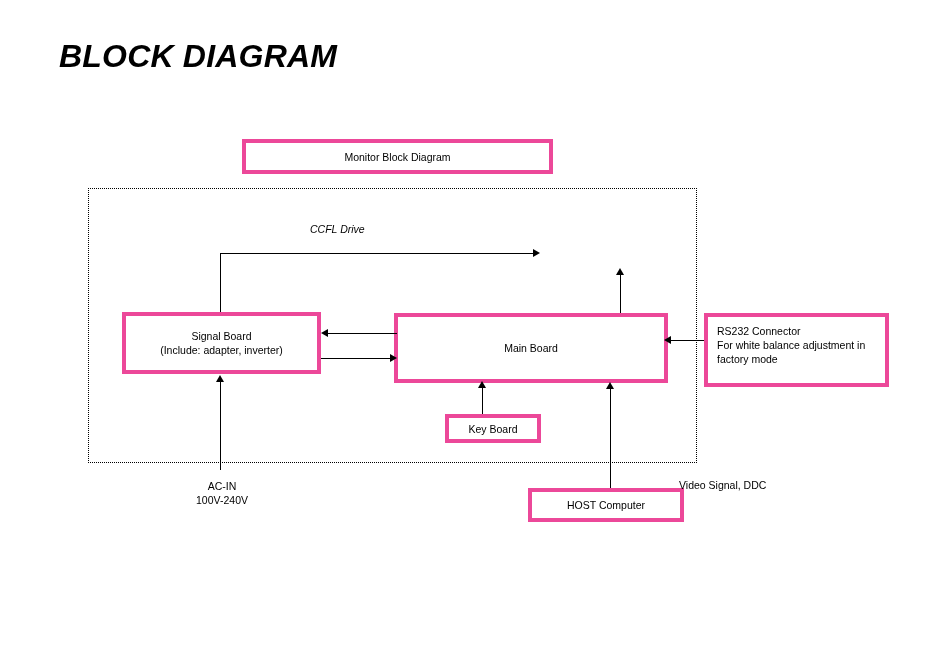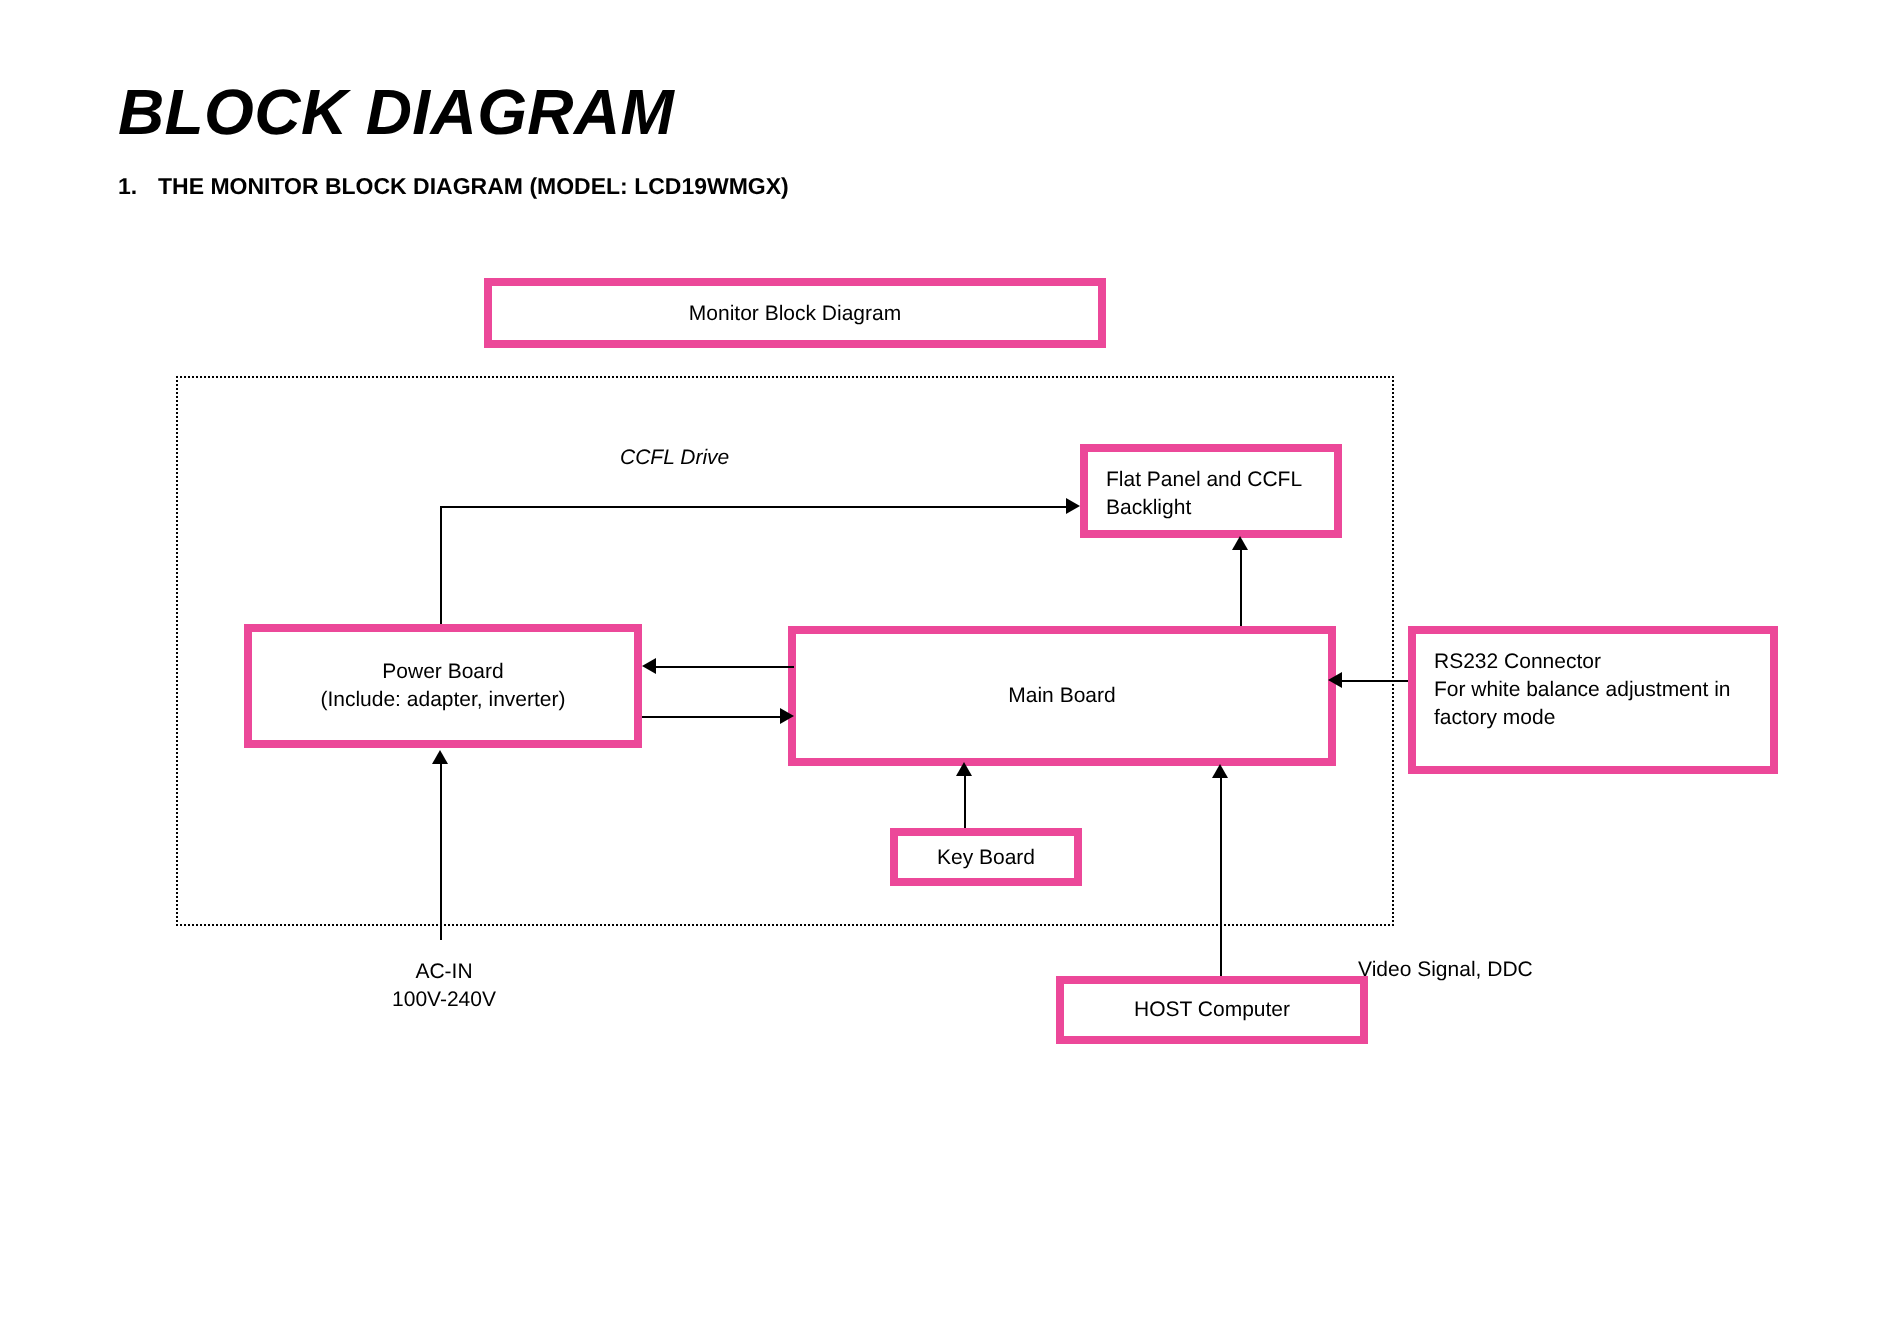--- a/index.html
+++ b/index.html
@@ -132,47 +132,40 @@
     font-size: 10.5px;
   }
 </style>
 </head>
 <body>
 
 <div id="page">
 
   <div class="page-title">BLOCK DIAGRAM</div>
 
-  <div class="section-title">
-    <span class="section-num">1.</span><span>THE MONITOR BLOCK DIAGRAM (MODEL: LCD19WMGX)</span>
-  </div>
 
   <div class="box center" id="title-box">
     <span>Monitor Block Diagram</span>
   </div>
 
   <div id="enclosure"></div>
 
   <div class="label" id="ccfl-label">CCFL Drive</div>
 
   <div class="conn v" style="left:220px; top:253px; height:59px;"></div>
   <div class="conn h" style="left:220px; top:253px; width:313px;"></div>
   <div class="arrow right" style="left:533px; top:249px;"></div>
 
-  <div class="box left" id="flat-panel-box">
-    <span class="line">Flat Panel and CCFL</span>
-    <span class="line">Backlight</span>
-  </div>
 
   <div class="conn v" style="left:620px; top:270px; height:43px;"></div>
   <div class="arrow up" style="left:616px; top:268px;"></div>
 
   <div class="box center" id="power-board-box">
     <div>
-      <span class="line">Power Board</span>
+      <span class="line">Signal Board</span>
       <span class="line">(Include: adapter, inverter)</span>
     </div>
   </div>
 
   <div class="box center" id="main-board-box">
     <span>Main Board</span>
   </div>
 
   <div class="conn h" style="left:328px; top:333px; width:69px;"></div>
   <div class="arrow left" style="left:321px; top:329px;"></div>

